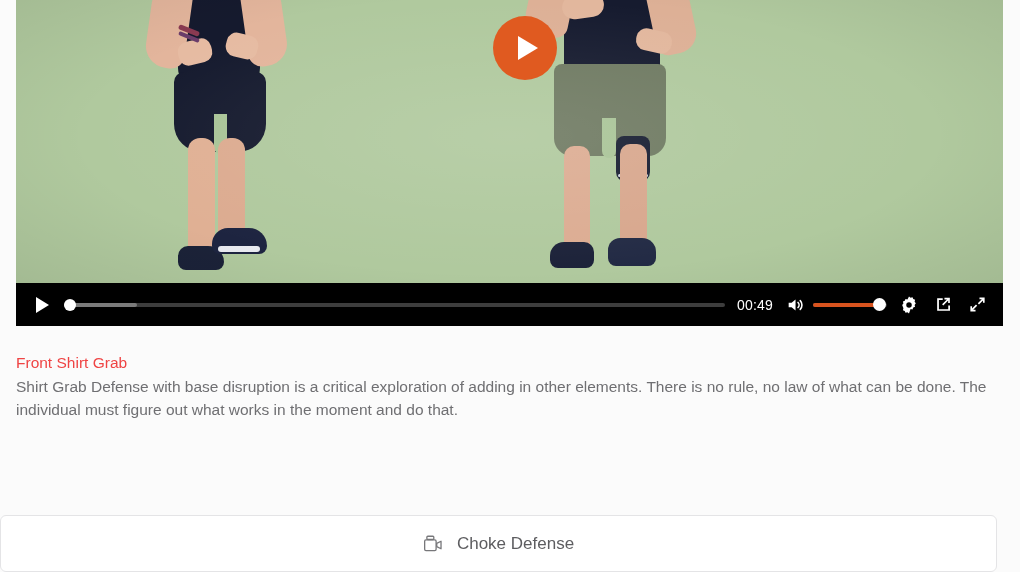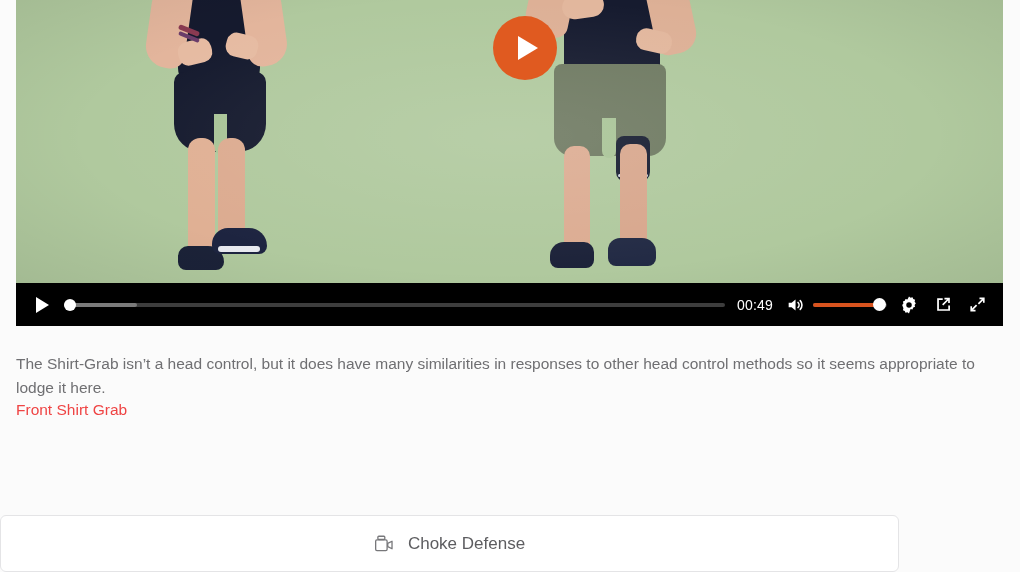--- a/index.html
+++ b/index.html
@@ -253,21 +253,21 @@
     text-decoration: none;
     font-family: "Liberation Sans", sans-serif;
   }
   .para2 { margin-top: 1px; }
 
   
   .bottom-card {
     position: absolute;
     left: 0;
     top: 515px;
-    width: 899px;
+    width: 997px;
     height: 57px;
     background: #fff;
     border: 1px solid #e4e4e6;
     border-radius: 6px;
     display: flex;
     align-items: center;
     justify-content: center;
     gap: 14px;
     cursor: pointer;
   }
@@ -372,22 +372,22 @@
         <svg width="19" height="19" viewBox="0 0 24 24">
           <path d="M21 3.2v6.6h-2.1V6.9l-5 5-1.5-1.5 5-5h-2.9V3.2z" fill="#fff"></path>
           <path d="M3 20.8v-6.6h2.1v2.9l5-5 1.5 1.5-5 5H9.5v2.2z" fill="#fff"></path>
         </svg>
       </button>
 
     </div>
   </div>
 
   <div class="content">
-    <p class="para">The Shirt-Grab isn’t a head control, but it does have many similarities in responses to other head control methods so it seems appropriate to lodge it here.</p>
     <a href="#" class="link-line">Front Shirt Grab</a>
+    <p class="para para2">Shirt Grab Defense with base disruption is a critical exploration of adding in other elements. There is no rule, no law of what can be done. The individual must figure out what works in the moment and do that.</p>
   </div>
 
   <div class="bottom-card">
     <span class="cam-icon">
       <svg width="20" height="18" viewBox="0 0 24 22">
         <rect x="4.5" y="1.5" width="8.5" height="4" rx="1.2" fill="none" stroke="#77777a" stroke-width="1.6"></rect>
         <rect x="1.8" y="6" width="14" height="13" rx="1.6" fill="none" stroke="#77777a" stroke-width="1.6"></rect>
         <path d="M16.6 10.2l5.2-2.6v9.2l-5.2-2.6z" fill="none" stroke="#77777a" stroke-width="1.6" stroke-linejoin="round"></path>
       </svg>
     </span>

